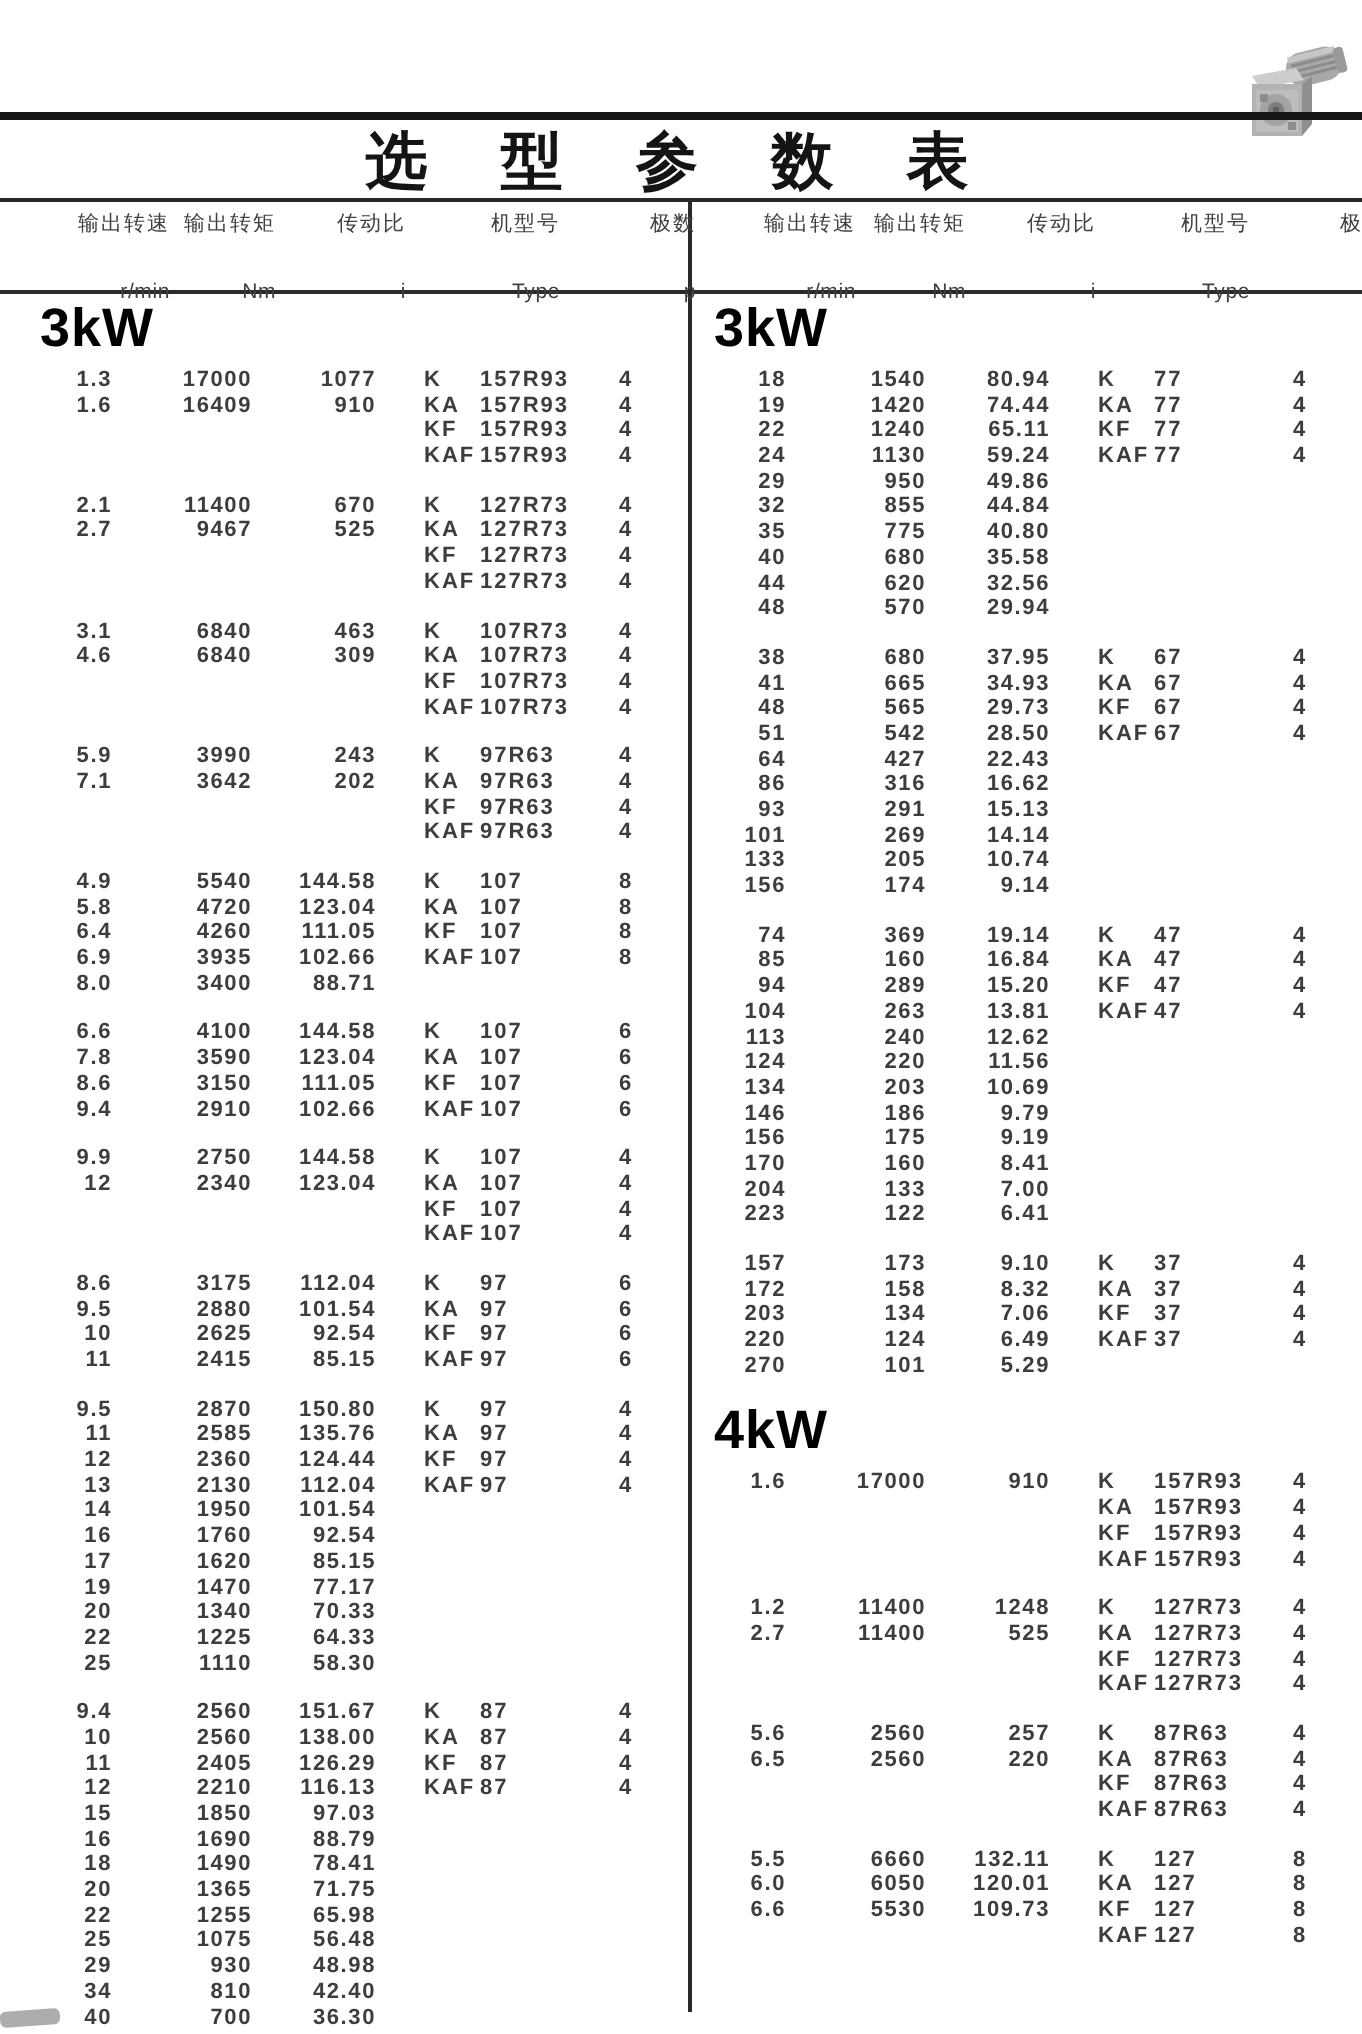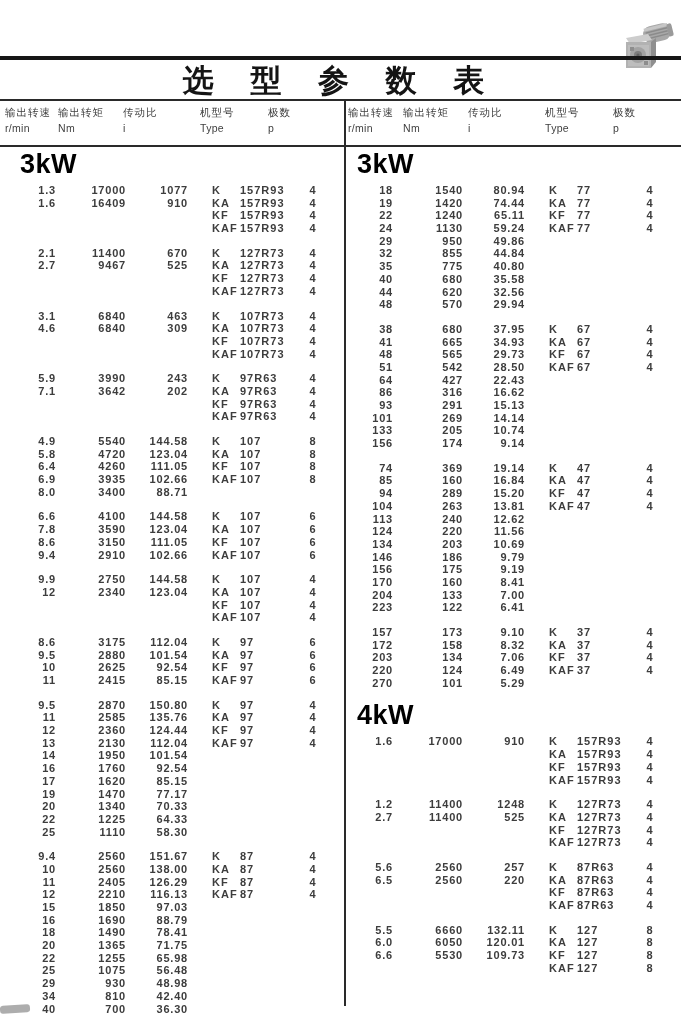--- a/index.html
+++ b/index.html
@@ -15,24 +15,24 @@
   .rule-thin{left:0;top:99px;width:681px;height:2px;background:#2a2a2a;}
   .rule-header{left:0;top:145px;width:681px;height:2px;background:#2a2a2a;}
   .rule-vert{left:344px;top:101px;width:2px;height:905px;background:#2a2a2a;}
   
   .doc-title{
     position:absolute;left:0;top:60px;width:681px;text-align:center;
     font-size:31px;font-weight:bold;color:#141414;letter-spacing:14px;
   }
   
   .hdr{
-    position:absolute;top:104px;width:80px;text-align:left;
+    position:absolute;top:104px;width:80px;text-align:right;
     font-size:10.5px;line-height:16px;color:#3f3f3f;letter-spacing:1px;
   }
-  .hdr .en{letter-spacing:0.3px;}
+  .hdr .en{letter-spacing:0.3px;margin-top:18px;}
   
   .datacol{position:absolute;top:148px;}
   .datacol-left{left:0;width:340px;}
   .datacol-right{left:337px;width:344px;}
   .power-title{
     font-size:27px;font-weight:700;color:#000000;
     margin:2px 0 6px 20px;line-height:28px;letter-spacing:0.5px;
   }
   .power-title.later{margin-top:8px;}
   .block{margin-bottom:12px;font-weight:bold;}

